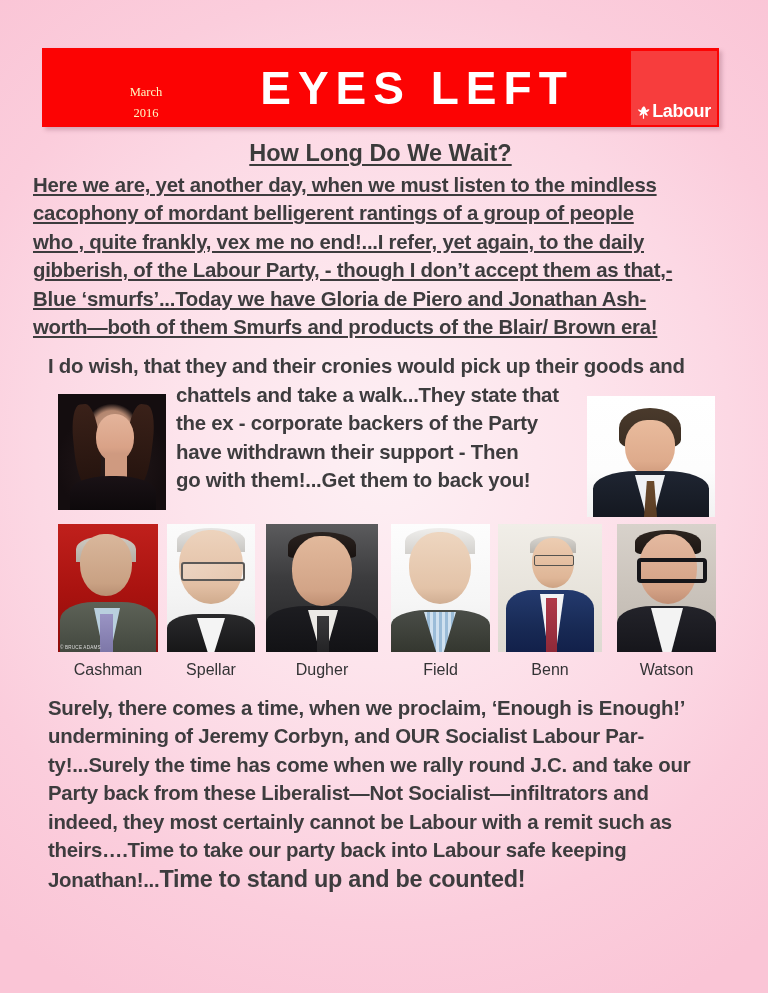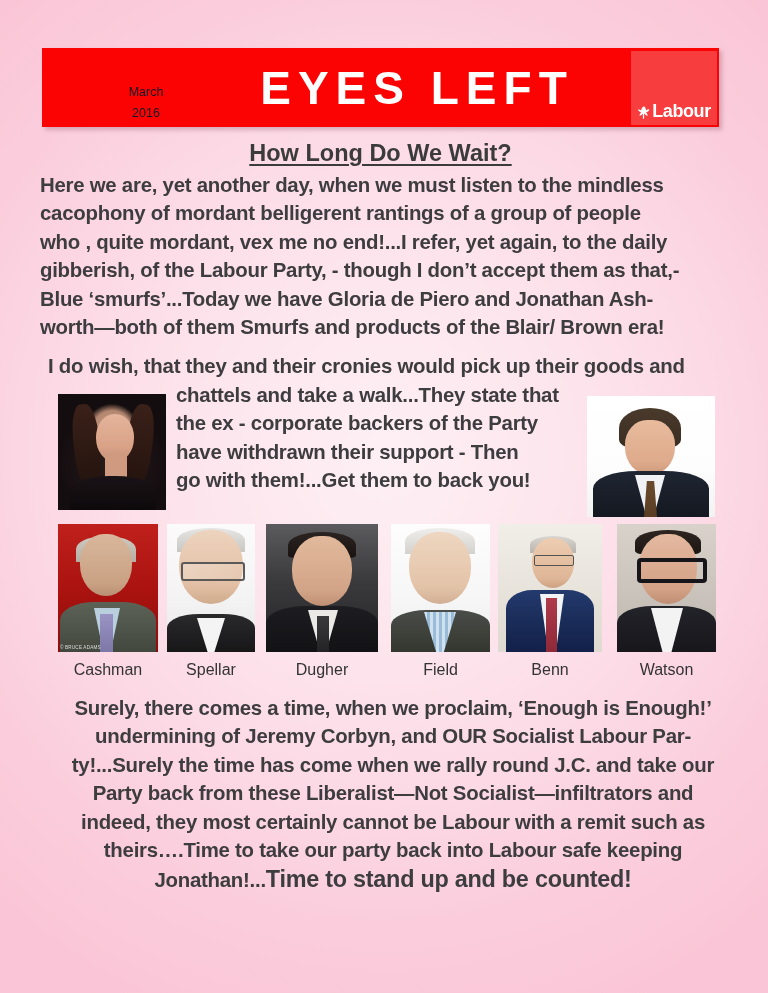--- a/index.html
+++ b/index.html
@@ -37,24 +37,24 @@
     height: 79px;
     background: #fc0303;
     box-shadow: 3px 3px 4px rgba(120, 60, 80, .28);
   }
   #banner-date {
     position: absolute;
     left: 56px;
     top: 34px;
     width: 96px;
     text-align: center;
-    color: #0f172a;
+    color: #fef9c3;
     font-size: 12.5px;
     line-height: 21px;
-    font-family: Liberation Sans, sans-serif;
+    font-family: Liberation Serif, serif;
   }
   #banner-date div { white-space: nowrap; }
   #banner-title {
     position: absolute;
     left: 150px;
     top: 0;
     width: 450px;
     height: 79px;
     display: flex;
     align-items: center;
@@ -121,23 +121,24 @@
     position: absolute;
     color: #3d3c3e;
     font-weight: bold;
     font-family: "Liberation Sans", sans-serif;
     font-size: 20.4px;
     line-height: 28.4px;
     letter-spacing: -0.25px;
   }
 
   #para1 {
-    left: 40px;
+    left: 33px;
     top: 171px;
     width: 676px;
+    text-decoration: underline;
   }
   #para1 div { white-space: nowrap; }
 
   #para2-lead {
     left: 48px;
     top: 352px;
     width: 680px;
     white-space: nowrap;
   }
 
@@ -146,21 +147,21 @@
     top: 381px;
     width: 420px;
   }
   #para2-indent div { white-space: nowrap; }
 
   #para3 {
     left: 48px;
     top: 694px;
     width: 690px;
   }
-  #para3 div { white-space: nowrap; text-align: center; }
+  #para3 div { white-space: nowrap; }
   #para3 .final-line {
     font-size: 23.4px;
     line-height: 31px;
   }
   #para3 .final-line .lead-small {
     font-size: 20.4px;
   }
 
   
   .photo {
@@ -386,21 +387,21 @@
         <span id="labour-text">Labour</span>
       </div>
     </div>
   </div>
 
   <div id="headline">How Long Do We Wait?</div>
 
   <div class="body-text" id="para1">
     <div>Here we are, yet another day, when we must listen to the mindless</div>
     <div>cacophony of mordant belligerent rantings of a group of people</div>
-    <div>who , quite mordant, vex me no end!...I refer, yet again, to the daily</div>
+    <div>who , quite frankly, vex me no end!...I refer, yet again, to the daily</div>
     <div>gibberish, of the Labour Party, - though I don’t accept them as that,-</div>
     <div>Blue  ‘smurfs’...Today we have  Gloria de Piero and Jonathan Ash-</div>
     <div>worth—both of them  Smurfs and products of the Blair/ Brown era!</div>
   </div>
 
   <div class="body-text" id="para2-lead">I do wish, that they and their  cronies would pick up their goods and</div>
 
   <div class="body-text" id="para2-indent">
     <div>chattels and take a walk...They state that</div>
     <div>the ex - corporate backers of the Party</div>

